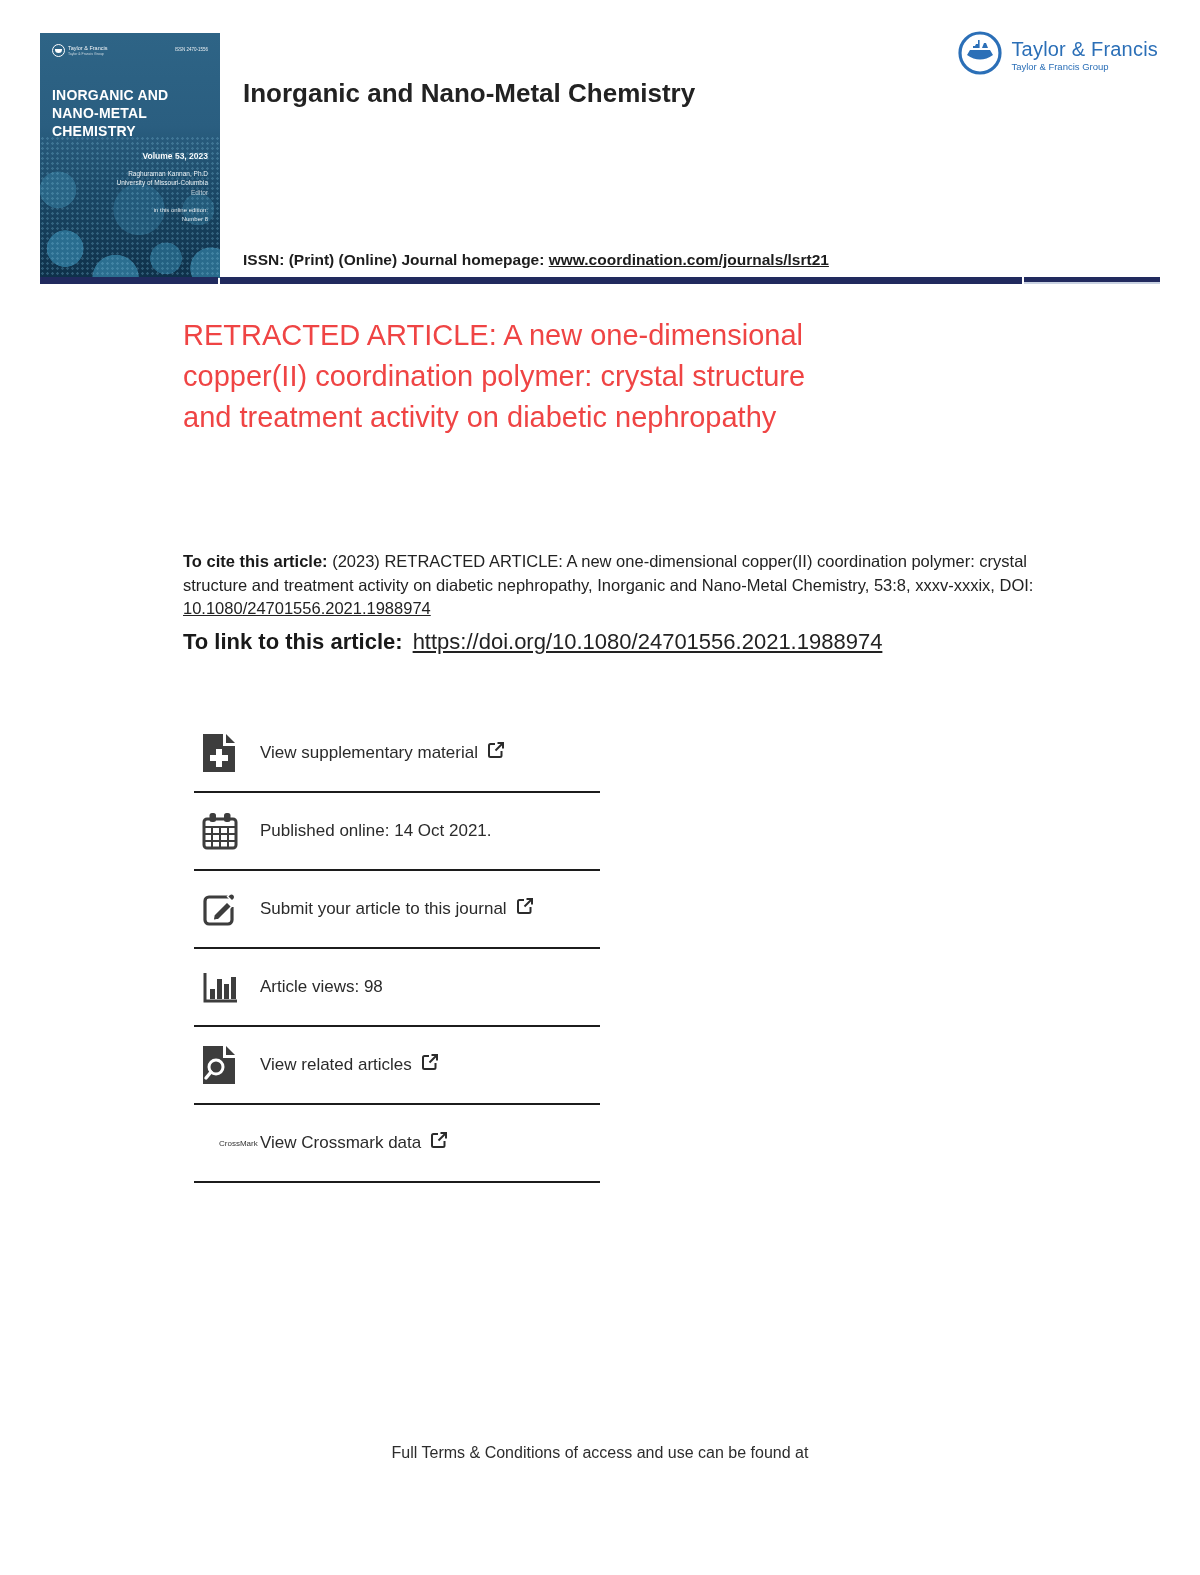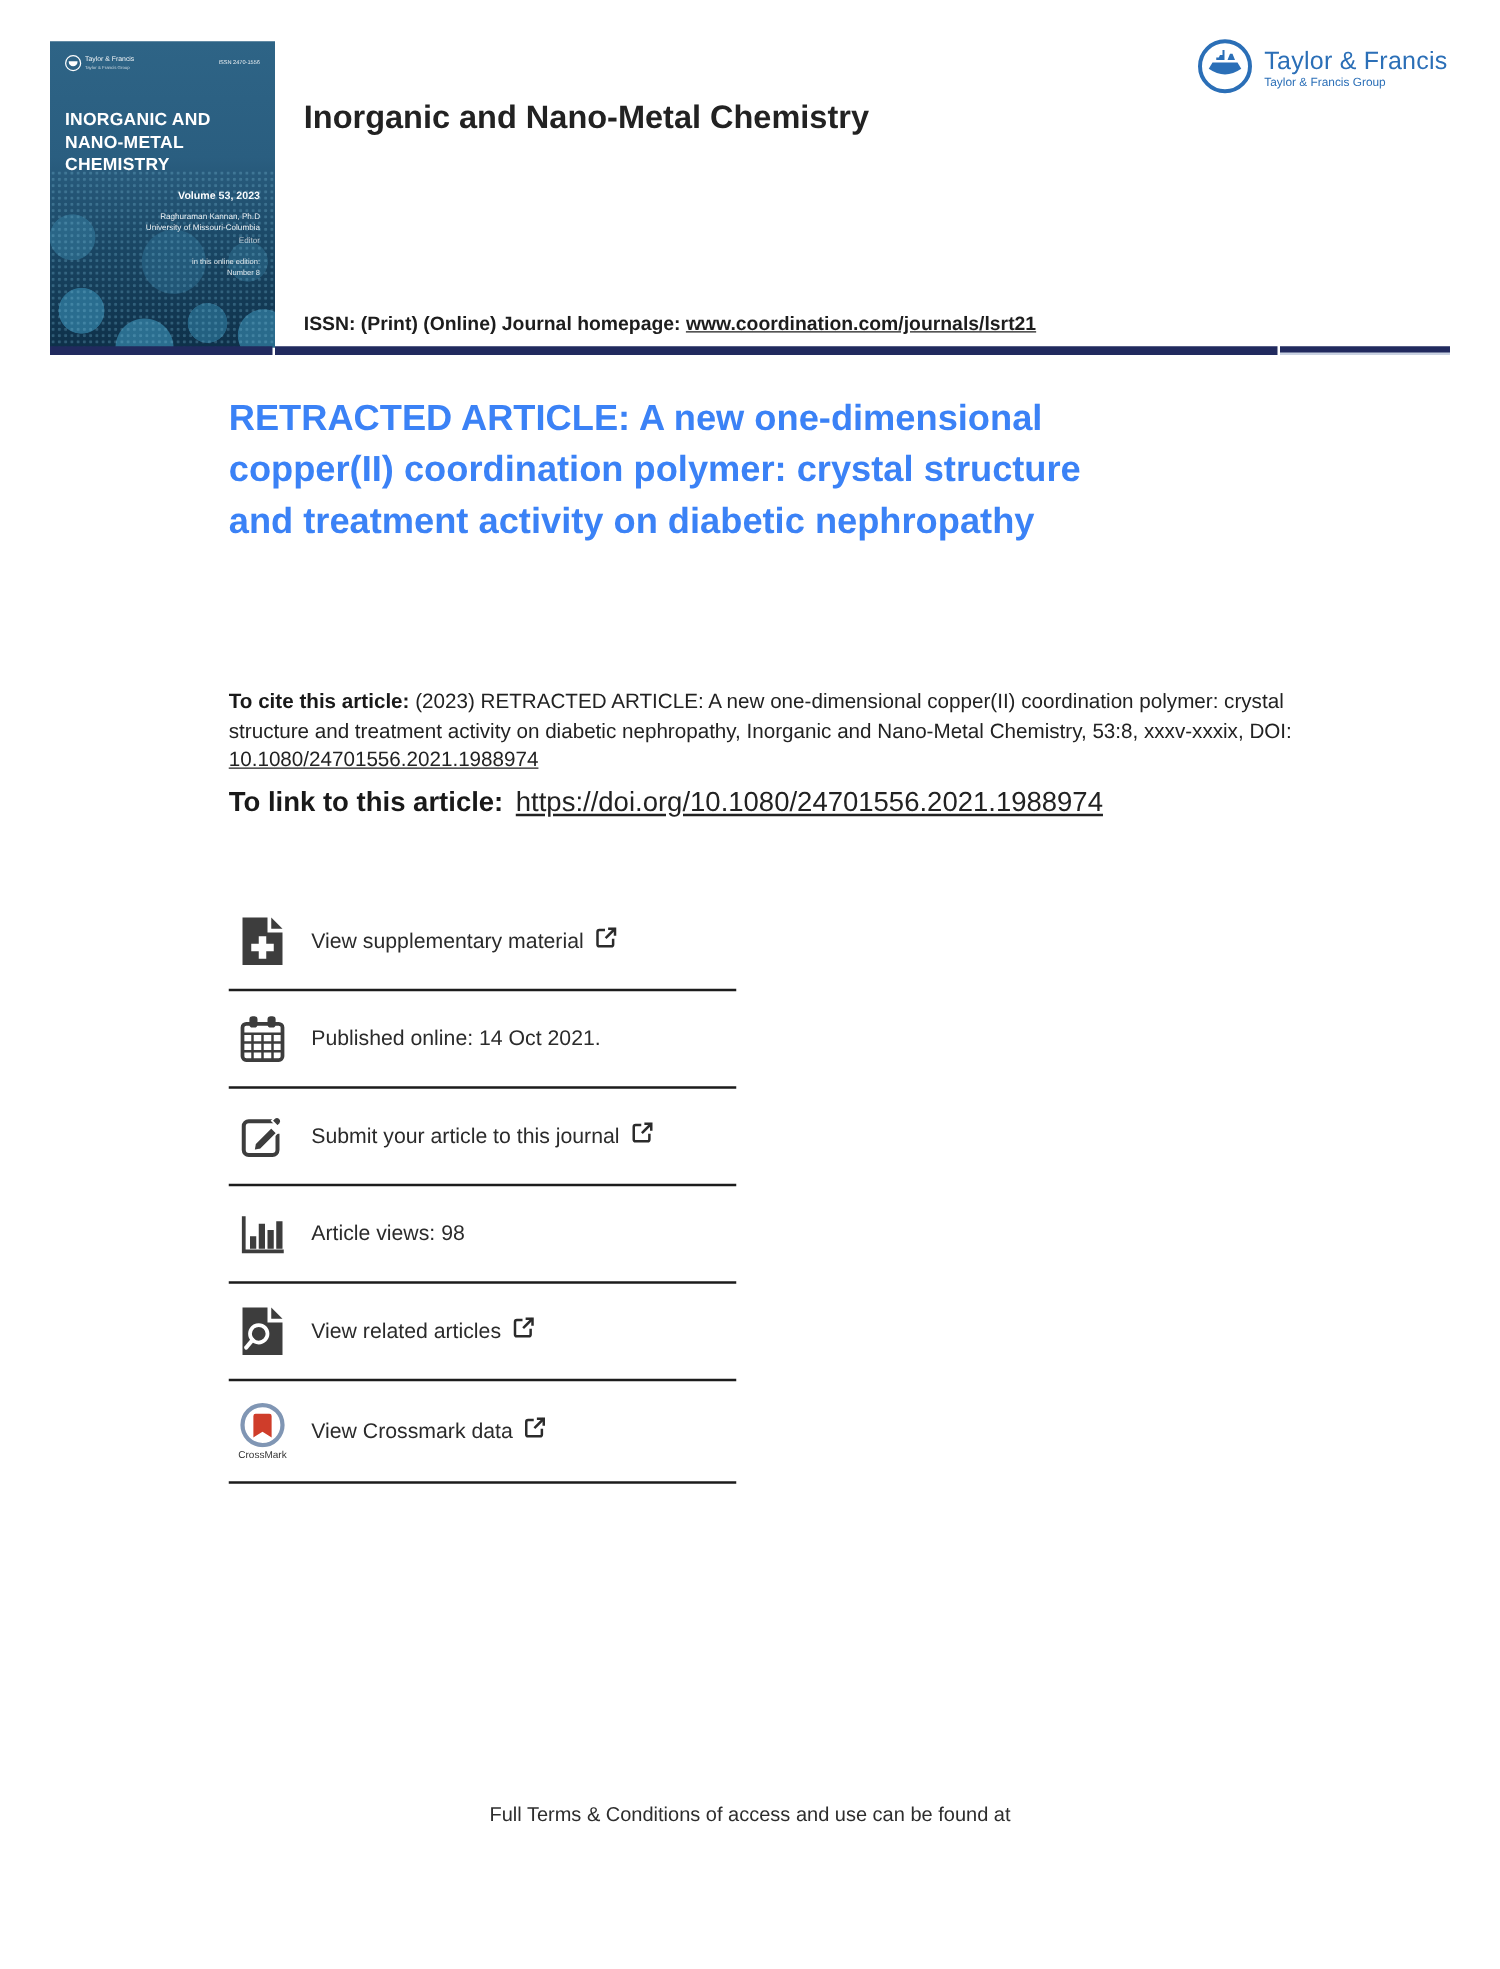--- a/index.html
+++ b/index.html
@@ -49,30 +49,30 @@
   .tf-logo-group { font-size:9.5px; color:#2b6fb7; margin-top:2px; }
 
   .navy-rule { position:absolute; top:277px; left:40px; width:1120px; display:flex; gap:2px; }
   .navy-rule .seg { height:7px; background:#212a5e; }
   .navy-rule .seg1 { width:178px; }
   .navy-rule .seg2 { flex:1; }
   .navy-rule .seg3 { width:136px; border-bottom:2px solid #c9d2e2; }
 
   
   main { position:absolute; left:183px; top:315px; width:880px; }
-  .article-title { font-size:29px; font-weight:700; line-height:41px; color:#3b82f6; }
+  .article-title { font-size:29px; font-weight:400; line-height:41px; color:#ef4444; }
   .cite { margin-top:112px; font-size:16.5px; line-height:23.5px; max-width:852px; color:#222; }
   .cite b, .link-line b { font-weight:700; color:#191919; }
   .cite a, .link-line a { color:#222; text-decoration:underline; }
   .link-line { margin-top:8px; font-size:22px; }
   .link-line a { margin-left:10px; }
 
-  .actions { margin-top:60px; margin-left:0; width:406px; list-style:none; }
+  .actions { margin-top:60px; margin-left:11px; width:406px; list-style:none; }
   .action-row { display:flex; align-items:center; gap:19px; padding:17px 0 17px 7px; border-bottom:2px solid #1c1c1c; min-height:78px; }
-  .action-icon { width:40px; display:flex; flex-direction:column; align-items:center; flex:0 0 40px; }
+  .action-icon { width:40px; display:flex; flex-direction:row; align-items:center; flex:0 0 40px;gap:18px; }
   .action-link { display:flex; align-items:center; gap:9px; font-size:17px; color:#2b2b2b; text-decoration:none; }
   .cm-caption { font-size:8px; color:#333; margin-top:1px; }
 
   
   footer { position:absolute; left:0; right:0; top:1441px; text-align:center; font-size:16px; line-height:24px; color:#2d2d2d; }
 </style>
 </head>
 <body>
 
 <div class="page">

